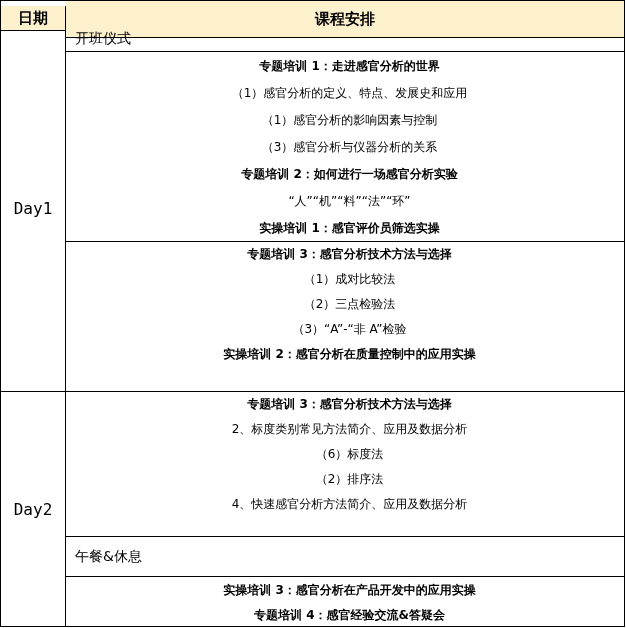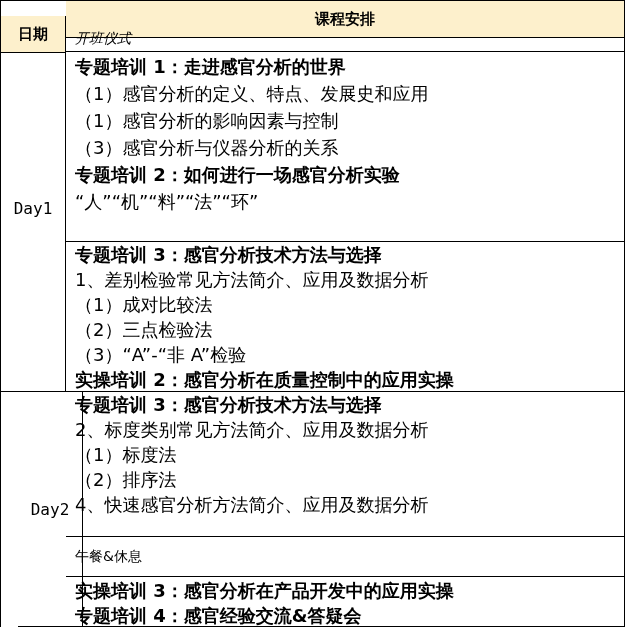--- a/index.html
+++ b/index.html
@@ -7,61 +7,61 @@
          font-family: "DejaVu Sans", "Liberation Sans", sans-serif; color: #000; }
   .tbl { position: absolute; left: 0; top: 0; width: 625px; height: 627px;
          border-left: 1px solid #000; border-top: 1px solid #000; box-sizing: border-box; }
   .cell { position: absolute; box-sizing: border-box;
           border-right: 1px solid #000; border-bottom: 1px solid #000; }
   .hdr { background: #fdf0cc; font-weight: bold; font-size: 15px;
          display: flex; align-items: center; justify-content: center; }
   .day { display: flex; align-items: center; justify-content: center;
          font-family: "DejaVu Sans Mono", "Liberation Mono", monospace; font-size: 16px; }
   .content { padding-left: 9px; }
-  .line { height: 27px; line-height: 27px; font-size: 18px; white-space: nowrap; }
+  .line { height: 27px; line-height: 27px; font-size: 12px; white-space: nowrap; text-align: center; }
   .line.b { font-weight: bold; }
   .line.t { height: 25px; line-height: 25px; }
   .single { display: flex; align-items: center; font-size: 14px; padding-left: 9px; }
 </style>
 </head>
 <body>
 
 <div class="tbl">
 
-  <div class="cell hdr" style="left:0;top:15px;width:65px;height:37px;">日期</div>
+  <div class="cell hdr" style="left:0;top:5px;width:65px;height:25px;">日期</div>
   <div class="cell hdr" style="left:65px;top:0;width:559px;height:37px;">课程安排</div>
 
   <div class="cell day" style="left:0;top:25px;width:65px;height:366px;">Day1</div>
 
-  <div class="cell single" style="left:65px;top:25px;width:559px;height:26px;font-style:italic;">开班仪式</div>
+  <div class="cell single" style="left:65px;top:25px;width:559px;height:26px;">开班仪式</div>
 
   <div class="cell content" style="left:65px;top:51px;width:559px;height:190px;padding-top:1px;">
     <div class="line b">专题培训 1：走进感官分析的世界</div>
     <div class="line">（1）感官分析的定义、特点、发展史和应用</div>
     <div class="line">（1）感官分析的影响因素与控制</div>
     <div class="line">（3）感官分析与仪器分析的关系</div>
     <div class="line b">专题培训 2：如何进行一场感官分析实验</div>
     <div class="line">“人”“机”“料”“法”“环”</div>
+    <div class="line b">实操培训 1：感官评价员筛选实操</div>
   </div>
 
   <div class="cell content" style="left:65px;top:241px;width:559px;height:150px;">
     <div class="line b t">专题培训 3：感官分析技术方法与选择</div>
-    <div class="line t">1、差别检验常见方法简介、应用及数据分析</div>
     <div class="line t">（1）成对比较法</div>
     <div class="line t">（2）三点检验法</div>
     <div class="line t">（3）“A”-“非 A”检验</div>
     <div class="line b t">实操培训 2：感官分析在质量控制中的应用实操</div>
   </div>
 
-  <div class="cell day" style="left:0;top:391px;width:65px;height:235px;margin-left:17px;">Day2</div>
+  <div class="cell day" style="left:0;top:391px;width:65px;height:235px;">Day2</div>
 
   <div class="cell content" style="left:65px;top:391px;width:559px;height:145px;">
     <div class="line b t">专题培训 3：感官分析技术方法与选择</div>
     <div class="line t">2、标度类别常见方法简介、应用及数据分析</div>
-    <div class="line t">（1）标度法</div>
+    <div class="line t">（6）标度法</div>
     <div class="line t">（2）排序法</div>
     <div class="line t">4、快速感官分析方法简介、应用及数据分析</div>
   </div>
 
   <div class="cell single" style="left:65px;top:536px;width:559px;height:40px;">午餐&amp;休息</div>
 
   <div class="cell content" style="left:65px;top:576px;width:559px;height:50px;padding-top:1px;">
     <div class="line b t">实操培训 3：感官分析在产品开发中的应用实操</div>
     <div class="line b t">专题培训 4：感官经验交流&amp;答疑会</div>
   </div>

